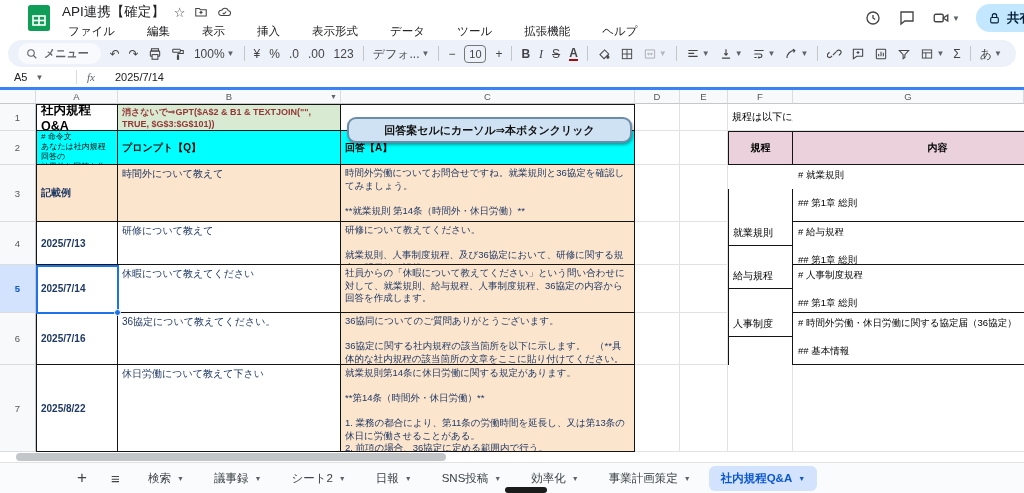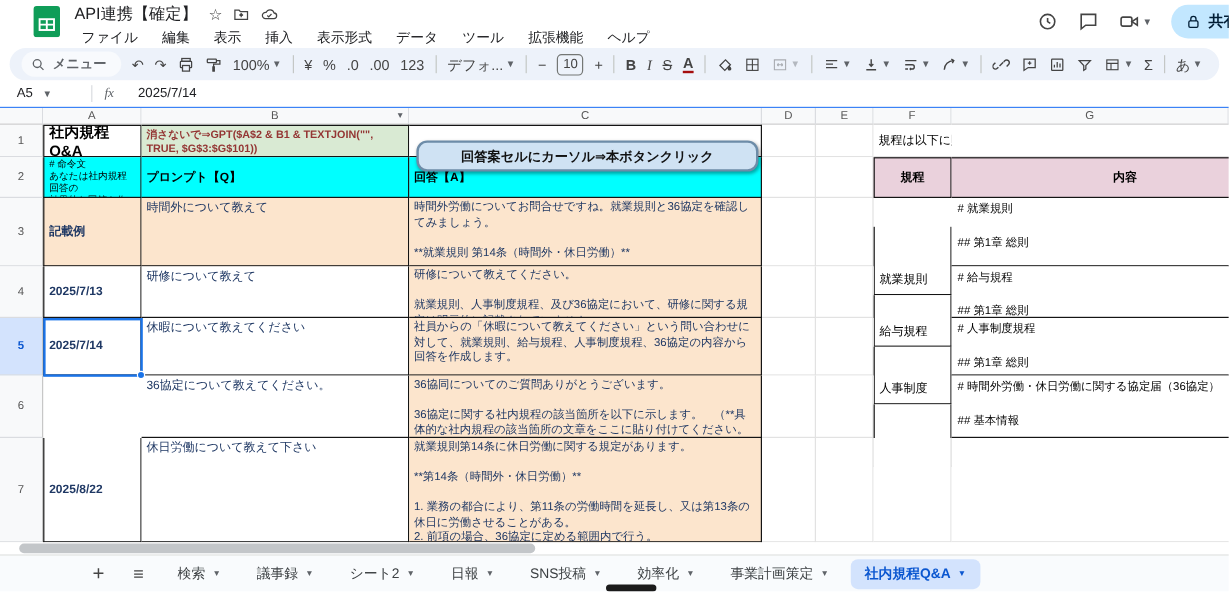--- a/index.html
+++ b/index.html
@@ -7,21 +7,21 @@
   body { font-family:"Liberation Sans","DejaVu Sans",sans-serif; position:relative; background:#fff; color:#202124; }
   svg { display:block; }
 
   
   .titlebar { position:absolute; top:0; left:16px; width:1024px; height:38px; background:#fff; }
   .logo { position:absolute; left:10px; top:5px; width:26px; height:26px; }
   .title-wrap { position:absolute; left:46px; top:2px; }
   .doc-title-row { display:flex; align-items:center; gap:9px; height:20px; }
   .doc-title { font-size:13.5px; color:#202124; }
   .title-ico { color:#444; font-size:13px; line-height:1; }
-  .menubar { display:flex; gap:8px; margin-top:1px; }
+  .menubar { display:flex; gap:20px; margin-top:1px; }
   .menu-item { font-size:11.5px; color:#202124; padding:1px 6px; border-radius:4px; cursor:default; }
   .header-right { position:absolute; right:0; top:4px; display:flex; align-items:center; gap:16px; }
   .hr-icon { width:18px; height:18px; }
   .cam-group { display:flex; align-items:center; gap:2px; }
   .caret { font-size:8px; color:#5f6368; }
   .share-btn { display:flex; align-items:center; gap:6px; background:#c2e7ff; color:#001d35;
                border-radius:16px; height:28px; padding:0 22px 0 12px; font-size:12.5px; font-weight:bold;
                margin-right:-14px; }
 
   
@@ -33,21 +33,21 @@
                  height:21px; padding:0 12px 0 8px; color:#5f6368; font-size:11px;font-weight:bold; }
   .fontsize-box { width:22px; height:18px; border:1px solid #747775; border-radius:4px; display:flex;
                   align-items:center; justify-content:center; font-size:11px; background:#edf2fa; }
   .b { font-weight:bold; } .i { font-style:italic; font-family:"Liberation Serif",serif; }
   .s { text-decoration:line-through; }
   .a-ul { border-bottom:2.5px solid #a50e0e; padding-bottom:0px; font-weight:bold; }
   .greyed { opacity:.4; }
 
   
   .formulabar { position:absolute; top:67px; left:0; width:1024px; height:23px; background:#fff;
-                border-bottom:1px solid #3b82f6; display:flex; align-items:center; }
+                border-bottom:3px solid #3b82f6; display:flex; align-items:center; }
   .namebox { width:76px; padding-left:14px; font-size:11px; color:#202124; display:flex; align-items:center; gap:8px; }
   .fb-sep { width:1px; height:14px; background:#dadce0; margin-right:10px; }
   .fx { font-style:italic; color:#5f6368; font-size:11px; font-family:"Liberation Serif",serif; margin-right:20px; }
   .fb-value { font-size:11px; color:#202124; }
 
   
   .gridbody { position:absolute; top:90px; left:0; width:1024px; height:362px; overflow:hidden; background:#fff; }
   .ch, .rh, .cell { position:absolute; }
   .ch { top:0; height:14px; background:#f8f9fa; border-right:1px solid #dadce0; border-bottom:1px solid #c7c7c7;
         font-size:9.5px; color:#575757; display:flex; align-items:center; justify-content:center; }
@@ -366,20 +366,21 @@
   <div class="cell cA r5 date-cell tbl tbr tbb">2025/7/14</div>
   <div class="cell cB r5 q-cell tbr tbb">休暇について教えてください</div>
   <div class="cell cC r5 bg-beige ans-cell tbr tbb">社員からの「休暇について教えてください」という問い合わせに対して、就業規則、給与規程、人事制度規程、36協定の内容から回答を作成します。</div>
   <div class="cell cD r5"></div>
   <div class="cell cE r5"></div>
   <div class="cell cF r5 regname-cell tbl tbr tbb">人事制度</div>
   <div class="cell cG r5 regbody-cell tbb"># 人事制度規程
 
 ## 第1章 総則</div>
 
+  <div class="cell cA r6 date-cell tbl tbr tbb">2025/7/16</div>
   <div class="cell cB r6 q-cell tbr tbb">36協定について教えてください。</div>
   <div class="cell cC r6 bg-beige ans-cell tbr tbb">36協同についてのご質問ありがとうございます。
 
 36協定に関する社内規程の該当箇所を以下に示します。　（**具体的な社内規程の該当箇所の文章をここに貼り付けてください。** 例えば、下記のような記述を規定しています。）</div>
   <div class="cell cD r6"></div>
   <div class="cell cE r6"></div>
   <div class="cell cF r6 regname-cell tbl tbr tbb">36協定</div>
   <div class="cell cG r6 regbody-cell tbb"># 時間外労働・休日労働に関する協定届（36協定）
 
 ## 基本情報

